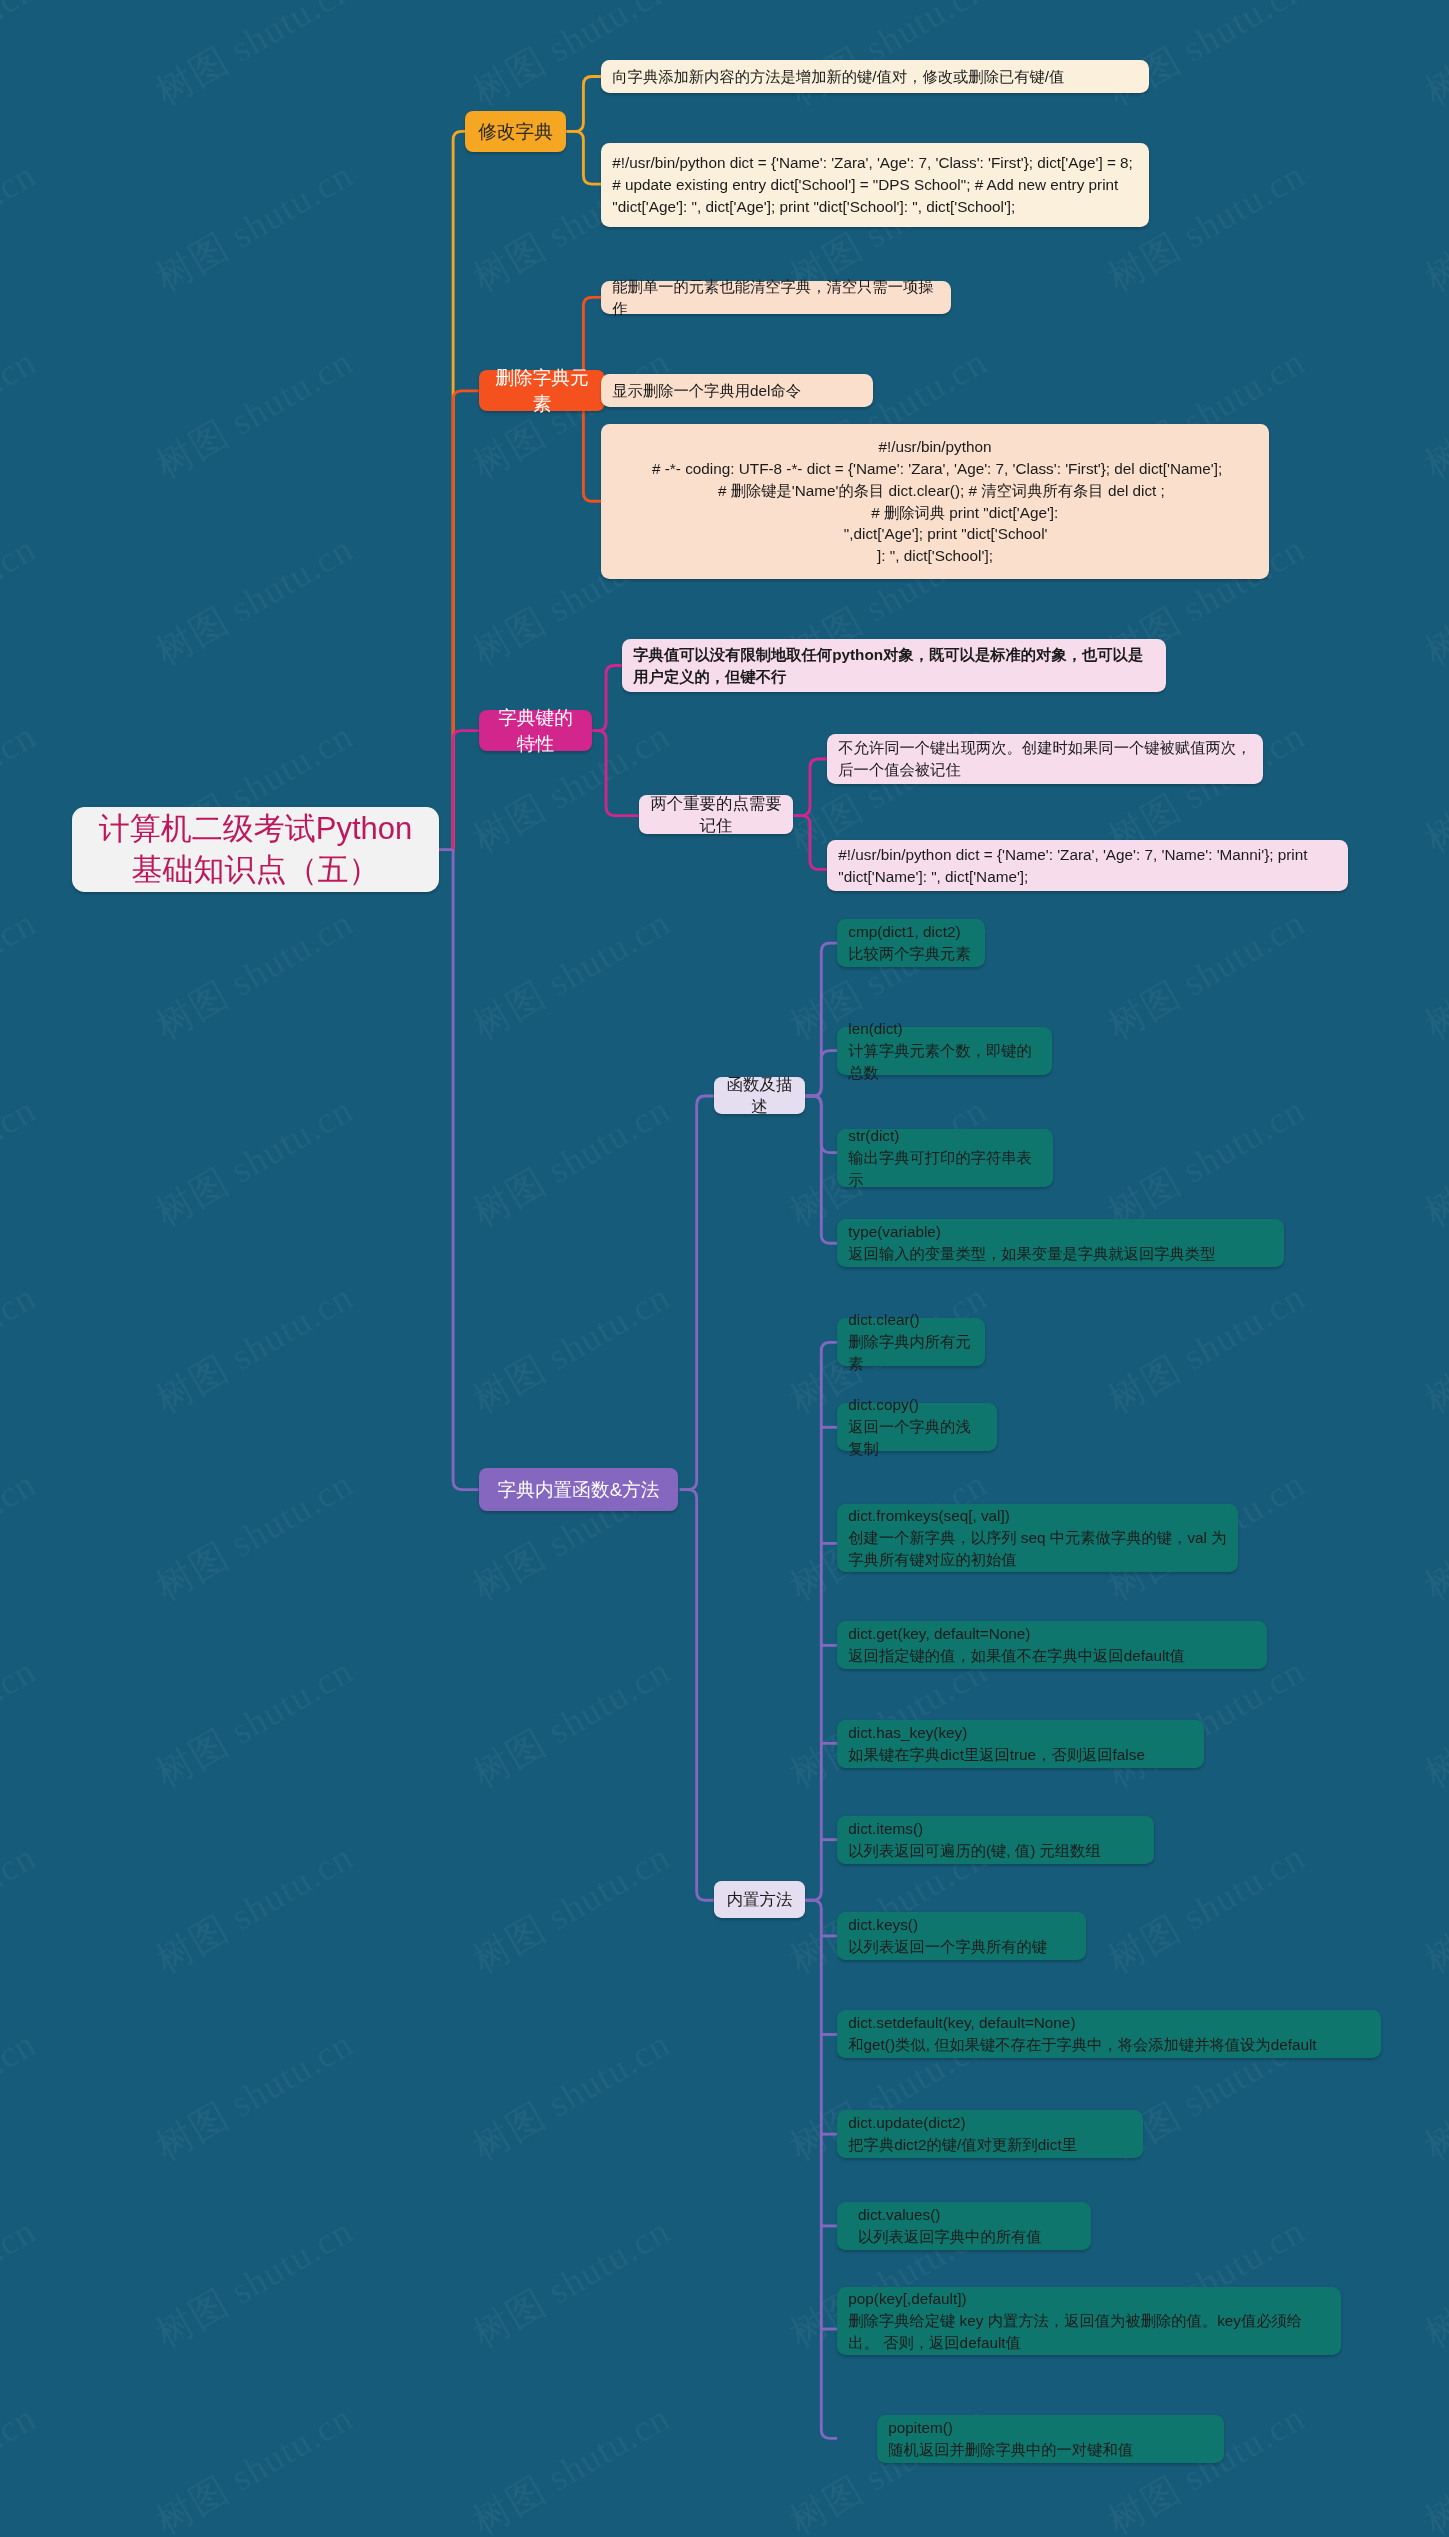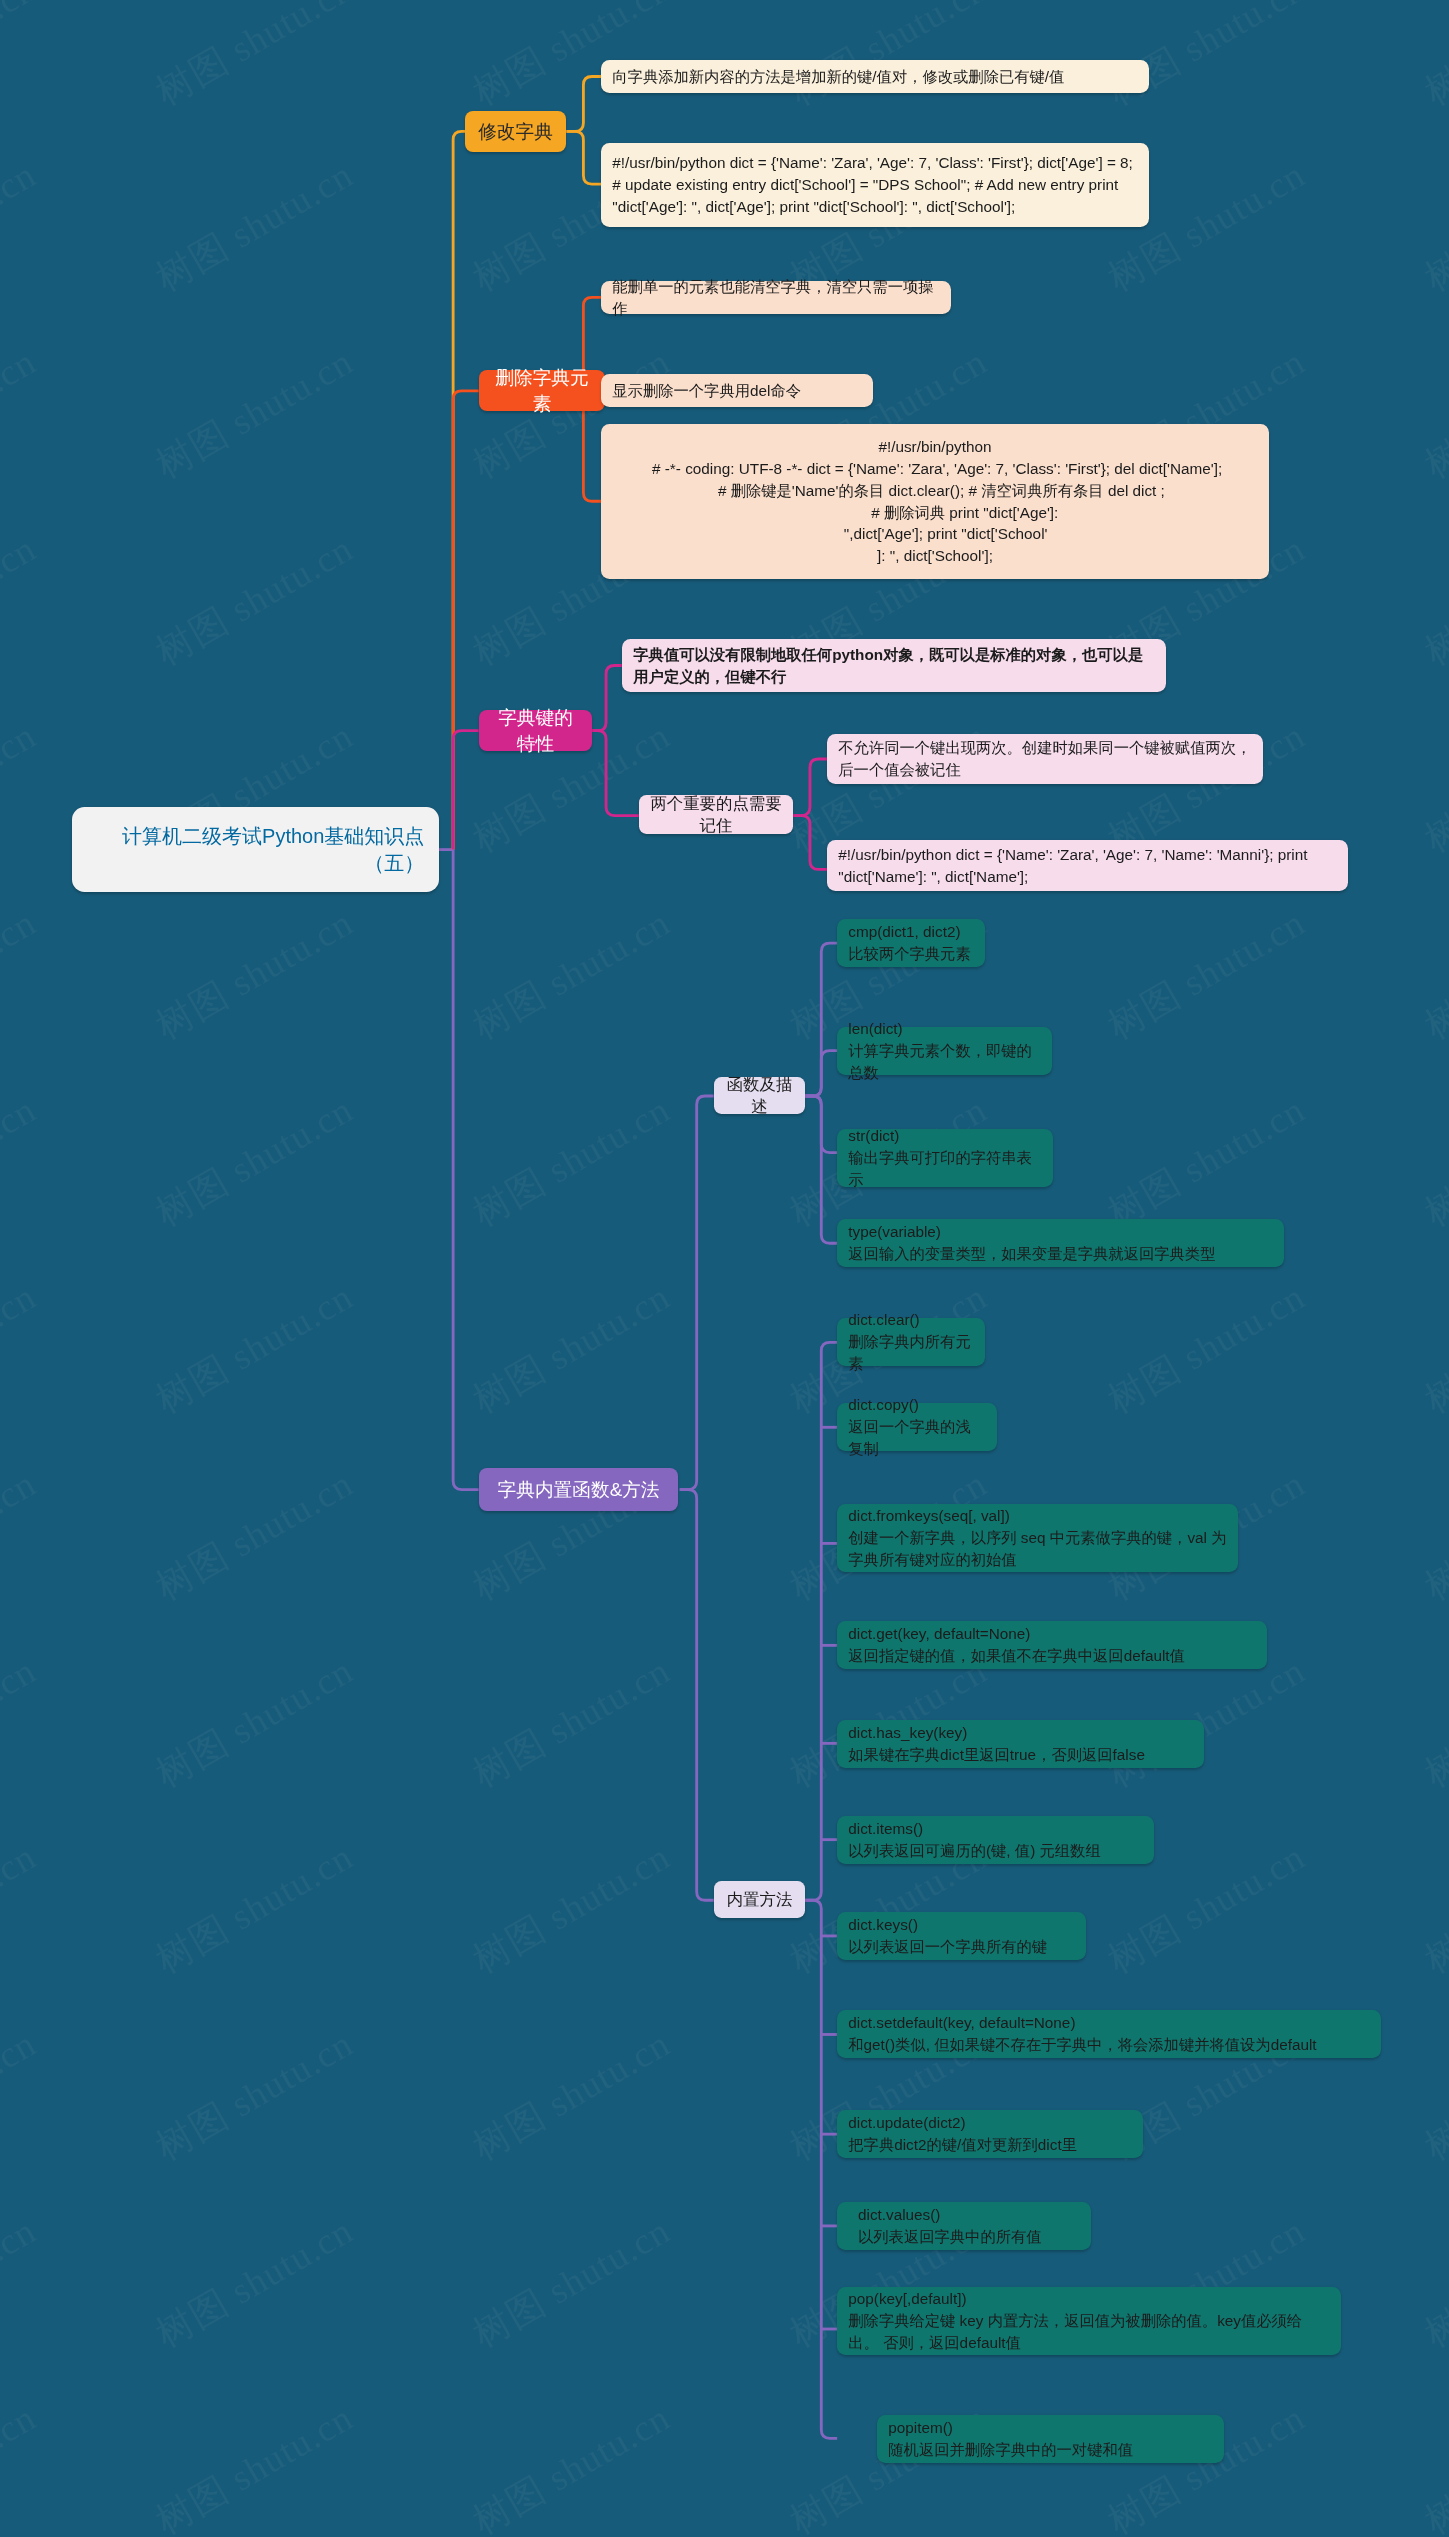--- a/index.html
+++ b/index.html
@@ -34,25 +34,25 @@
     position:absolute;
     border-radius:9px;
     display:flex; align-items:center;
     z-index:3;
     box-shadow: 0 1.1px 2.8px rgba(0,0,0,0.22);
   }
   .node .txt{ display:block; width:100%; }
 
   
   .n-root{
-    background:#F2F2F2; color:#0369a1;
+    background:#F2F2F2; color:#be185d;
     border-radius:12.5px;
-    font-size:20px; line-height:1.32;
+    font-size:31px; line-height:1.32;
     padding:12.5px 14.7px;
-    text-align:right;
+    text-align:center;
     justify-content:center;
     font-weight:400;
   }
 
   
   .n-topic{
     color:#ffffff;
     font-size:18.7px;
     padding:8px 11.3px;
     border-radius:8px;

